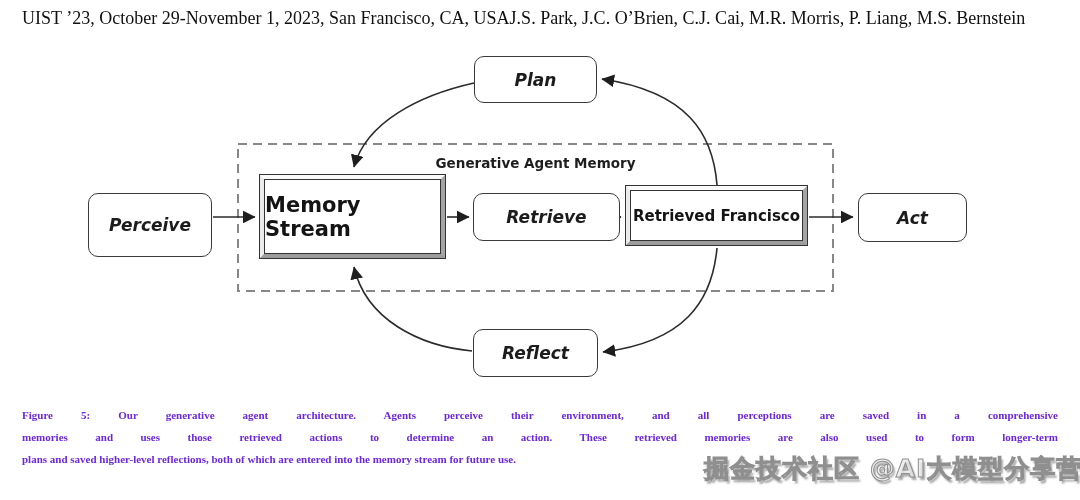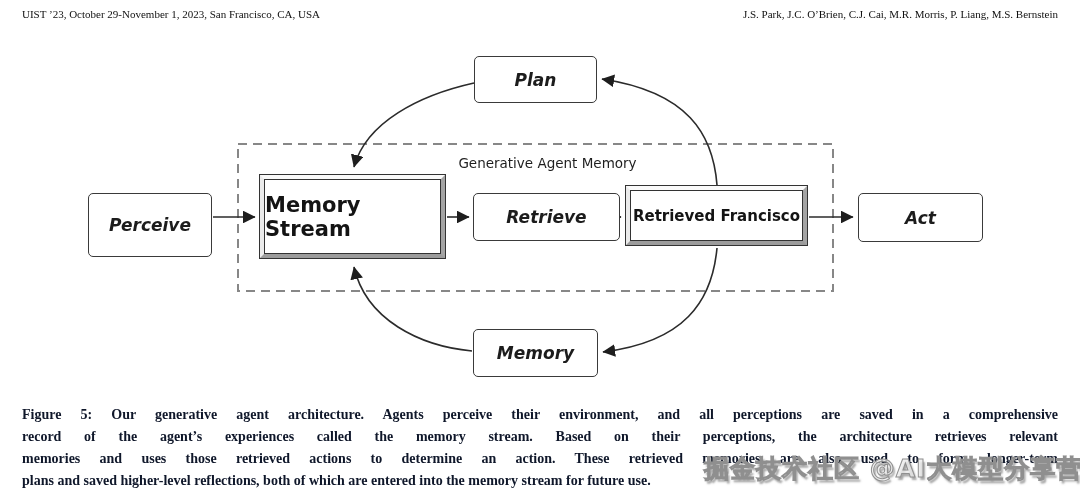--- a/index.html
+++ b/index.html
@@ -1,56 +1,56 @@
 <!DOCTYPE html>
 <html><head>
 <meta charset="utf-8">
 <style>
   html,body{margin:0;padding:0;background:#fff;}
   .page{position:relative;width:1080px;height:500px;background:#ffffff;overflow:hidden;
         font-family:"DejaVu Sans",sans-serif;color:#111;}
 
   
   .hdr{position:absolute;top:8px;left:22px;width:1036px;display:flex;
-       justify-content:space-between;font-family:"Liberation Serif",serif;
-       font-size:11px;color:#101010;}
+       font-family:"Liberation Serif",serif;
+       font-size:18px;color:#101010;}
 
   
   .edges{position:absolute;left:0;top:0;z-index:1;}
 
   
   .node{position:absolute;box-sizing:border-box;background:#fff;
-        border:1.5px solid #3a3a3a;border-radius:5px;
+        border:1.5px solid #3a3a3a;border-radius:10px;
         display:flex;align-items:center;justify-content:center;
         font-style:italic;font-weight:600;font-size:17px;color:#1c1c1c;z-index:2;}
   #n-plan{left:474px;top:56px;width:123px;height:47px;}
   #n-perceive{left:88px;top:193px;width:124px;height:64px;}
   #n-retrieve{left:473px;top:193px;width:147px;height:48px;}
-  #n-act{left:858px;top:193px;width:125px;height:49px;justify-content:center;}
+  #n-act{left:858px;top:193px;width:109px;height:49px;justify-content:center;}
   #n-reflect{left:473px;top:329px;width:125px;height:48px;}
 
   
   .frame{position:absolute;box-sizing:border-box;border:1.5px solid #333;background:#fff;z-index:2;}
   .frame .bevel{position:absolute;inset:0;border:4px solid;
                 border-color:#fafafa #a4a4a4 #9c9c9c #ebebeb;}
   .frame .inner{position:absolute;inset:4px;border:1.5px solid #333;background:#fff;
                 display:flex;align-items:center;justify-content:center;
                 font-weight:bold;color:#141414;}
   #n-memory{left:259px;top:174px;width:187px;height:85px;}
   #n-memory .inner{font-size:21px;}
   #n-retrievedm{left:625px;top:185px;width:183px;height:61px;}
   #n-retrievedm .inner{font-size:15px;}
 
-  .group-label{position:absolute;left:250px;top:155px;width:595px;text-align:center;
-               font-weight:normal;font-size:13.5px;color:#1e1e1e;z-index:2;}
+  .group-label{position:absolute;left:238px;top:155px;width:595px;text-align:center;
+               font-weight:bold;font-size:13.5px;color:#1e1e1e;z-index:2;}
 
   
   .caption{position:absolute;left:22px;top:404px;width:1036px;z-index:3;
-           font-family:"Liberation Serif",serif;font-weight:bold;font-size:14px;
-           line-height:22px;color:#0f172a;}
+           font-family:"Liberation Serif",serif;font-weight:bold;font-size:11px;
+           line-height:22px;color:#6d28d9;}
   .caption .ln{text-align:justify;text-align-last:justify;}
   .caption .ln:last-child{text-align-last:left;}
 
   
   .watermark{position:absolute;left:704px;top:452px;z-index:5;white-space:nowrap;
              font-family:"DejaVu Sans",sans-serif;font-weight:bold;font-size:25px;
              letter-spacing:1px;color:rgba(236,236,236,0.78);
              -webkit-text-stroke:1px #8f8f8f;
              text-shadow:2px 3px 2px rgba(95,95,95,0.55);}
 </style>
@@ -89,40 +89,39 @@
   <div class="node" id="n-perceive">
     <span>Perceive</span>
   </div>
   <div class="node" id="n-retrieve">
     <span>Retrieve</span>
   </div>
   <div class="node" id="n-act">
     <span>Act</span>
   </div>
   <div class="node" id="n-reflect">
-    <span>Memory</span>
+    <span>Reflect</span>
   </div>
 
   <div class="frame" id="n-memory">
     <div class="bevel"></div>
     <div class="inner">
       <span>Memory Stream</span>
     </div>
   </div>
   <div class="frame" id="n-retrievedm">
     <div class="bevel"></div>
     <div class="inner">
       <span>Retrieved Francisco</span>
     </div>
   </div>
 
   <div class="group-label">Generative Agent Memory</div>
 
   <div class="caption">
     <div class="ln">Figure 5: Our generative agent architecture. Agents perceive their environment, and all perceptions are saved in a comprehensive</div>
-    <div class="ln">record of the agent’s experiences called the memory stream. Based on their perceptions, the architecture retrieves relevant</div>
     <div class="ln">memories and uses those retrieved actions to determine an action. These retrieved memories are also used to form longer-term</div>
     <div class="ln">plans and saved higher-level reflections, both of which are entered into the memory stream for future use.</div>
   </div>
 
   <div class="watermark">掘金技术社区 @AI大模型分享营</div>
 
 </div>
 
 </body></html>

